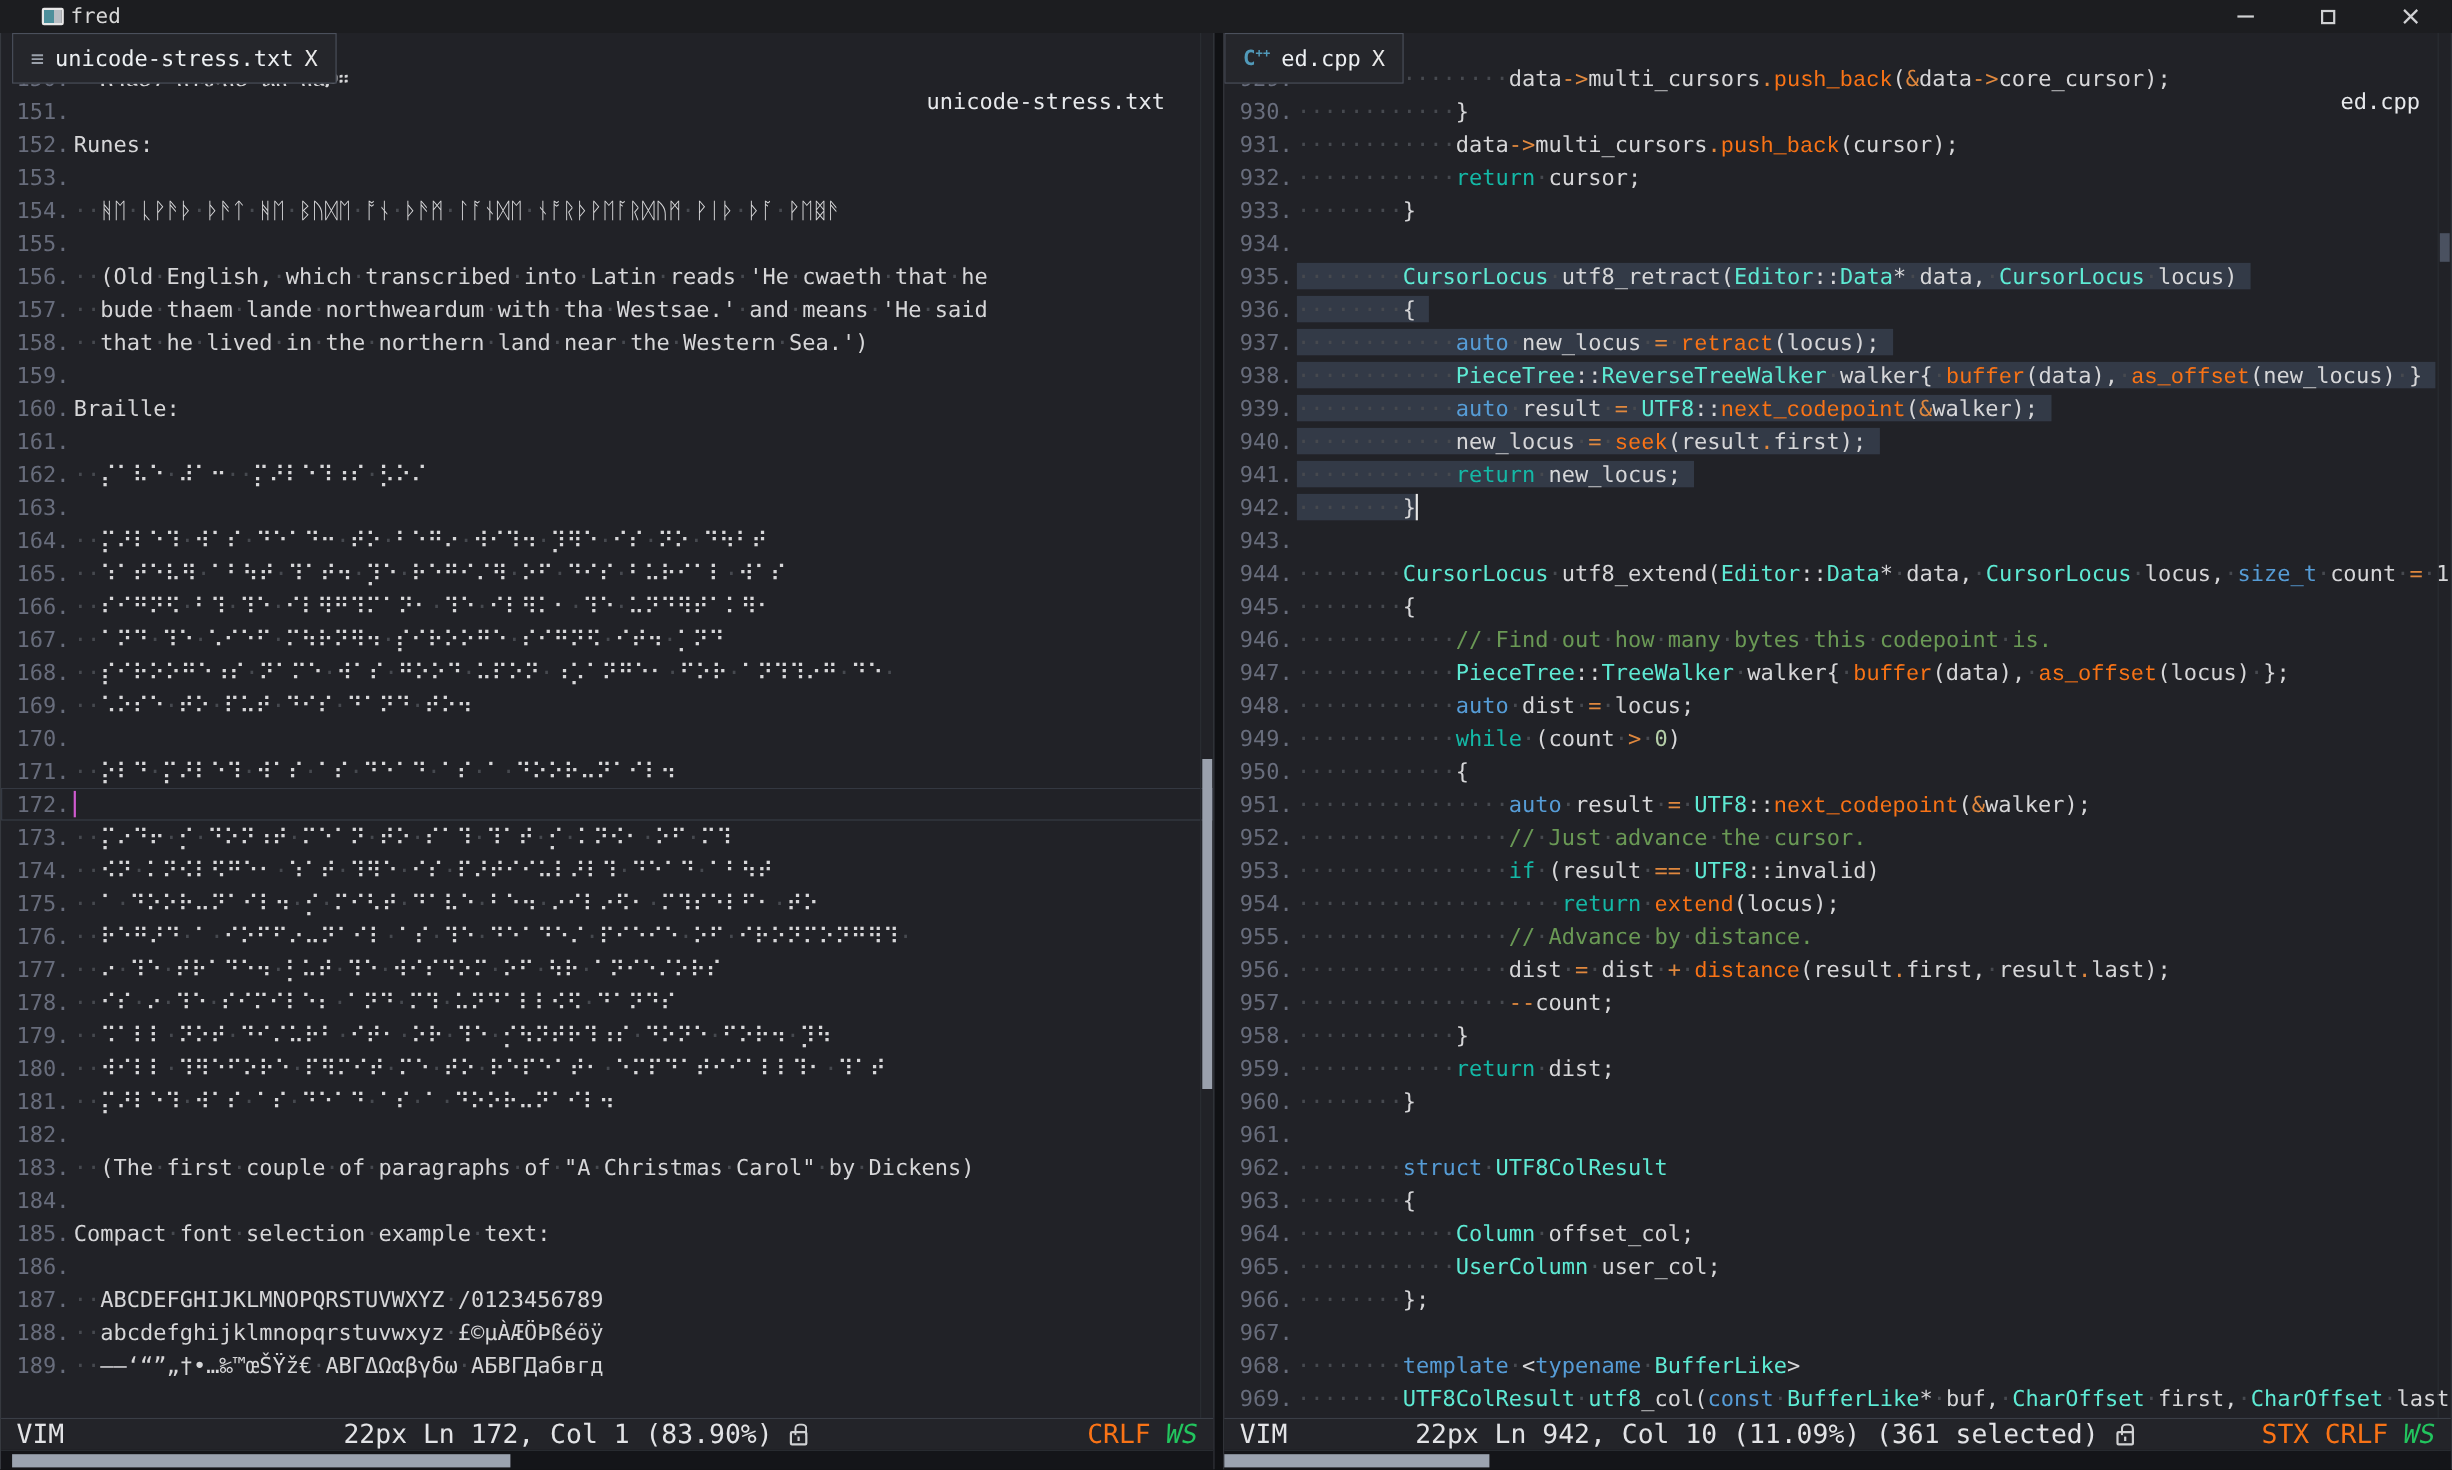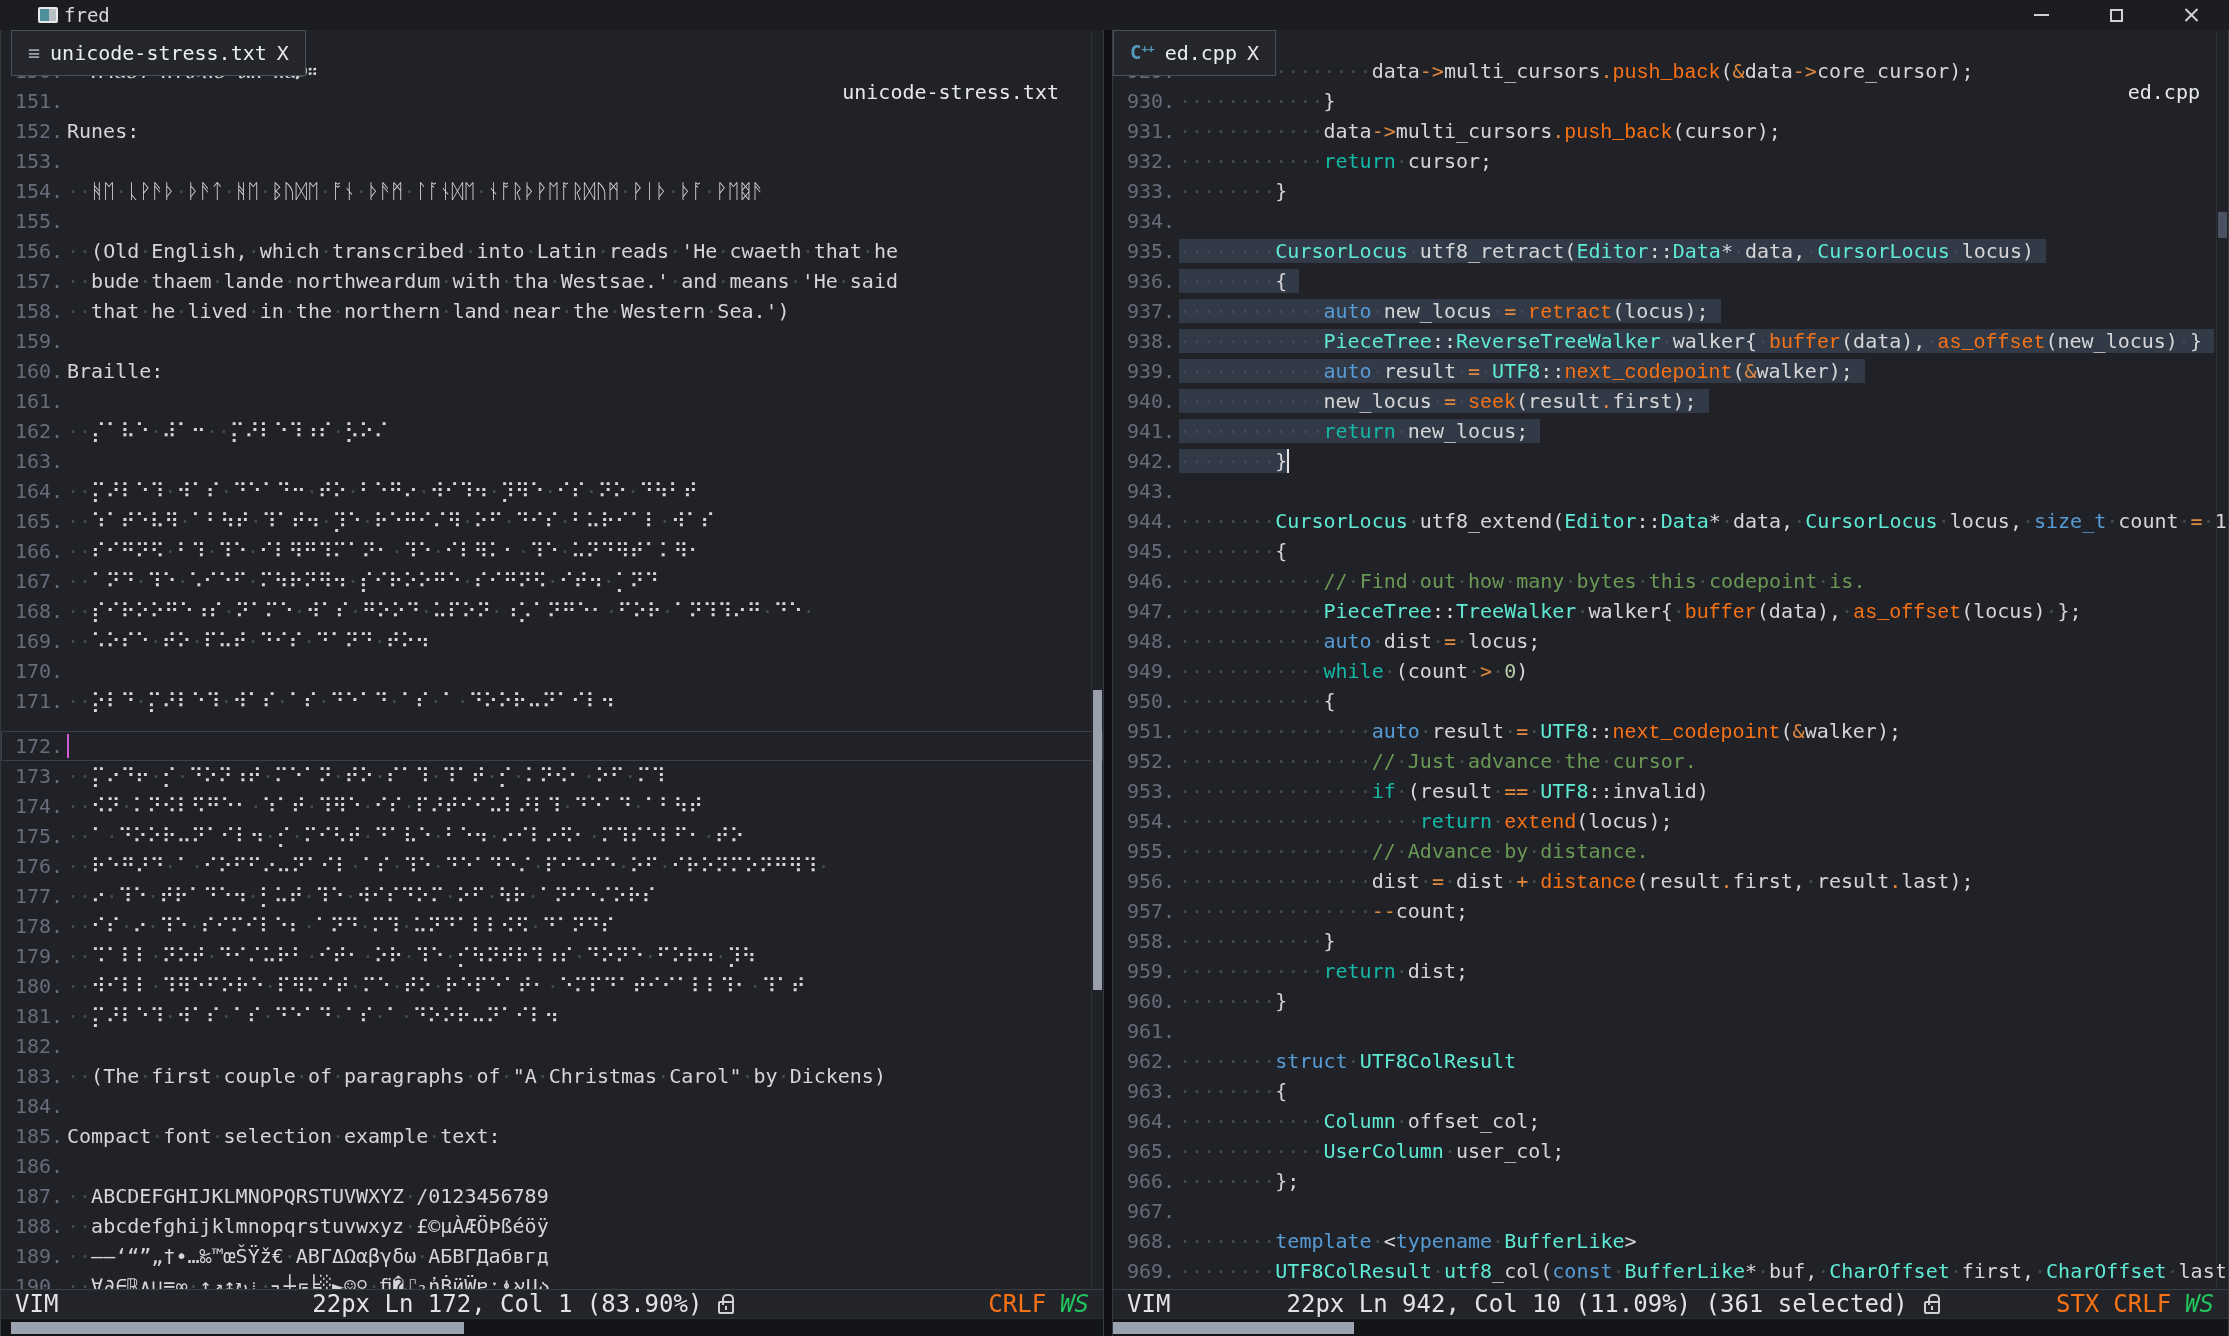--- a/index.html
+++ b/index.html
@@ -24,21 +24,21 @@
   
   .main { flex:1; display:flex; gap:8px; background:#101114; }
   .pane { display:flex; flex-direction:column; background:#212227; position:relative;
           border-left:1px solid #36393f; border-right:1px solid #36393f; }
   .pane-left  { width:1104px; }
   .pane-right { flex:1; }
   .content { flex:1; position:relative; overflow:hidden; }
   .lines { position:absolute; left:0; top:26px; right:0; }
 
   .line { height:30px; line-height:30px; white-space:pre; font-size:20px; color:#d6d6d8; }
-  .line.cur { box-shadow:inset 0 0 0 1px #3b404b;margin-top:15px; }
+  .line.cur { box-shadow:inset 0 0 0 1px #3b404b; }
   .gutter { display:inline-block; width:66px; padding-left:14px; color:#686d7c; }
   .lbody { white-space:pre; }
   .sel { background:#333a47; padding-right:12px; }
   .sel.np { padding-right:0; }
   .ws { color:#46494f; }
   .c-w { color:#d6d6d8; }
   .c-k { color:#569cd6; }
   .c-c { color:#14b8a6; }
   .c-y { color:#5eead4; }
   .c-f { color:#f97316;font-family:Liberation Mono, monospace; }
@@ -147,21 +147,20 @@
             <div class="line"><span class="gutter">180.</span><span class="lbody"><span class="ws">··</span><span class="c-w">⠺⠊⠇⠇</span><span class="ws">·</span><span class="c-w">⠹⠻⠑⠋⠕⠗⠑</span><span class="ws">·</span><span class="c-w">⠏⠻⠍⠊⠞</span><span class="ws">·</span><span class="c-w">⠍⠑</span><span class="ws">·</span><span class="c-w">⠞⠕</span><span class="ws">·</span><span class="c-w">⠗⠑⠏⠑⠁⠞⠂</span><span class="ws">·</span><span class="c-w">⠑⠍⠏⠙⠁⠞⠊⠊⠁⠇⠇⠹⠂</span><span class="ws">·</span><span class="c-w">⠹⠁⠞</span></span></div>
             <div class="line"><span class="gutter">181.</span><span class="lbody"><span class="ws">··</span><span class="c-w">⡍⠜⠇⠑⠹</span><span class="ws">·</span><span class="c-w">⠺⠁⠎</span><span class="ws">·</span><span class="c-w">⠁⠎</span><span class="ws">·</span><span class="c-w">⠙⠑⠁⠙</span><span class="ws">·</span><span class="c-w">⠁⠎</span><span class="ws">·</span><span class="c-w">⠁</span><span class="ws">·</span><span class="c-w">⠙⠕⠕⠗⠤⠝⠁⠊⠇⠲</span></span></div>
             <div class="line"><span class="gutter">182.</span><span class="lbody"></span></div>
             <div class="line"><span class="gutter">183.</span><span class="lbody"><span class="ws">··</span><span class="c-w">(The</span><span class="ws">·</span><span class="c-w">first</span><span class="ws">·</span><span class="c-w">couple</span><span class="ws">·</span><span class="c-w">of</span><span class="ws">·</span><span class="c-w">paragraphs</span><span class="ws">·</span><span class="c-w">of</span><span class="ws">·</span><span class="c-w">"A</span><span class="ws">·</span><span class="c-w">Christmas</span><span class="ws">·</span><span class="c-w">Carol"</span><span class="ws">·</span><span class="c-w">by</span><span class="ws">·</span><span class="c-w">Dickens)</span></span></div>
             <div class="line"><span class="gutter">184.</span><span class="lbody"></span></div>
             <div class="line"><span class="gutter">185.</span><span class="lbody"><span class="c-w">Compact</span><span class="ws">·</span><span class="c-w">font</span><span class="ws">·</span><span class="c-w">selection</span><span class="ws">·</span><span class="c-w">example</span><span class="ws">·</span><span class="c-w">text:</span></span></div>
             <div class="line"><span class="gutter">186.</span><span class="lbody"></span></div>
             <div class="line"><span class="gutter">187.</span><span class="lbody"><span class="ws">··</span><span class="c-w">ABCDEFGHIJKLMNOPQRSTUVWXYZ</span><span class="ws">·</span><span class="c-w">/0123456789</span></span></div>
             <div class="line"><span class="gutter">188.</span><span class="lbody"><span class="ws">··</span><span class="c-w">abcdefghijklmnopqrstuvwxyz</span><span class="ws">·</span><span class="c-w">£©µÀÆÖÞßéöÿ</span></span></div>
             <div class="line"><span class="gutter">189.</span><span class="lbody"><span class="ws">··</span><span class="c-w">–—‘“”„†•…‰™œŠŸž€</span><span class="ws">·</span><span class="c-w">ΑΒΓΔΩαβγδω</span><span class="ws">·</span><span class="c-w">АБВГДабвгд</span></span></div>
-            <div class="line"><span class="gutter">190.</span><span class="lbody"><span class="ws">··</span><span class="c-w">∀∂∈ℝ∧∪≡∞</span><span class="ws">·</span><span class="c-w">↑↗↨↻⇣</span><span class="ws">·</span><span class="c-w">┐┼╔╘░►☺♀</span><span class="ws">·</span><span class="c-w">ﬁ�⑀₂ἠḂӥẄɐː⍎אԱა</span></span></div>
           </div>
         <div class="tab">
           <span class="icon-textfile">≡</span>
           <span class="tab-label">unicode-stress.txt</span>
           <span class="tab-close">X</span>
         </div>
         <div class="overlay-name">unicode-stress.txt</div>
         <div class="vscroll">
             <div class="vthumb"></div>
           </div>

